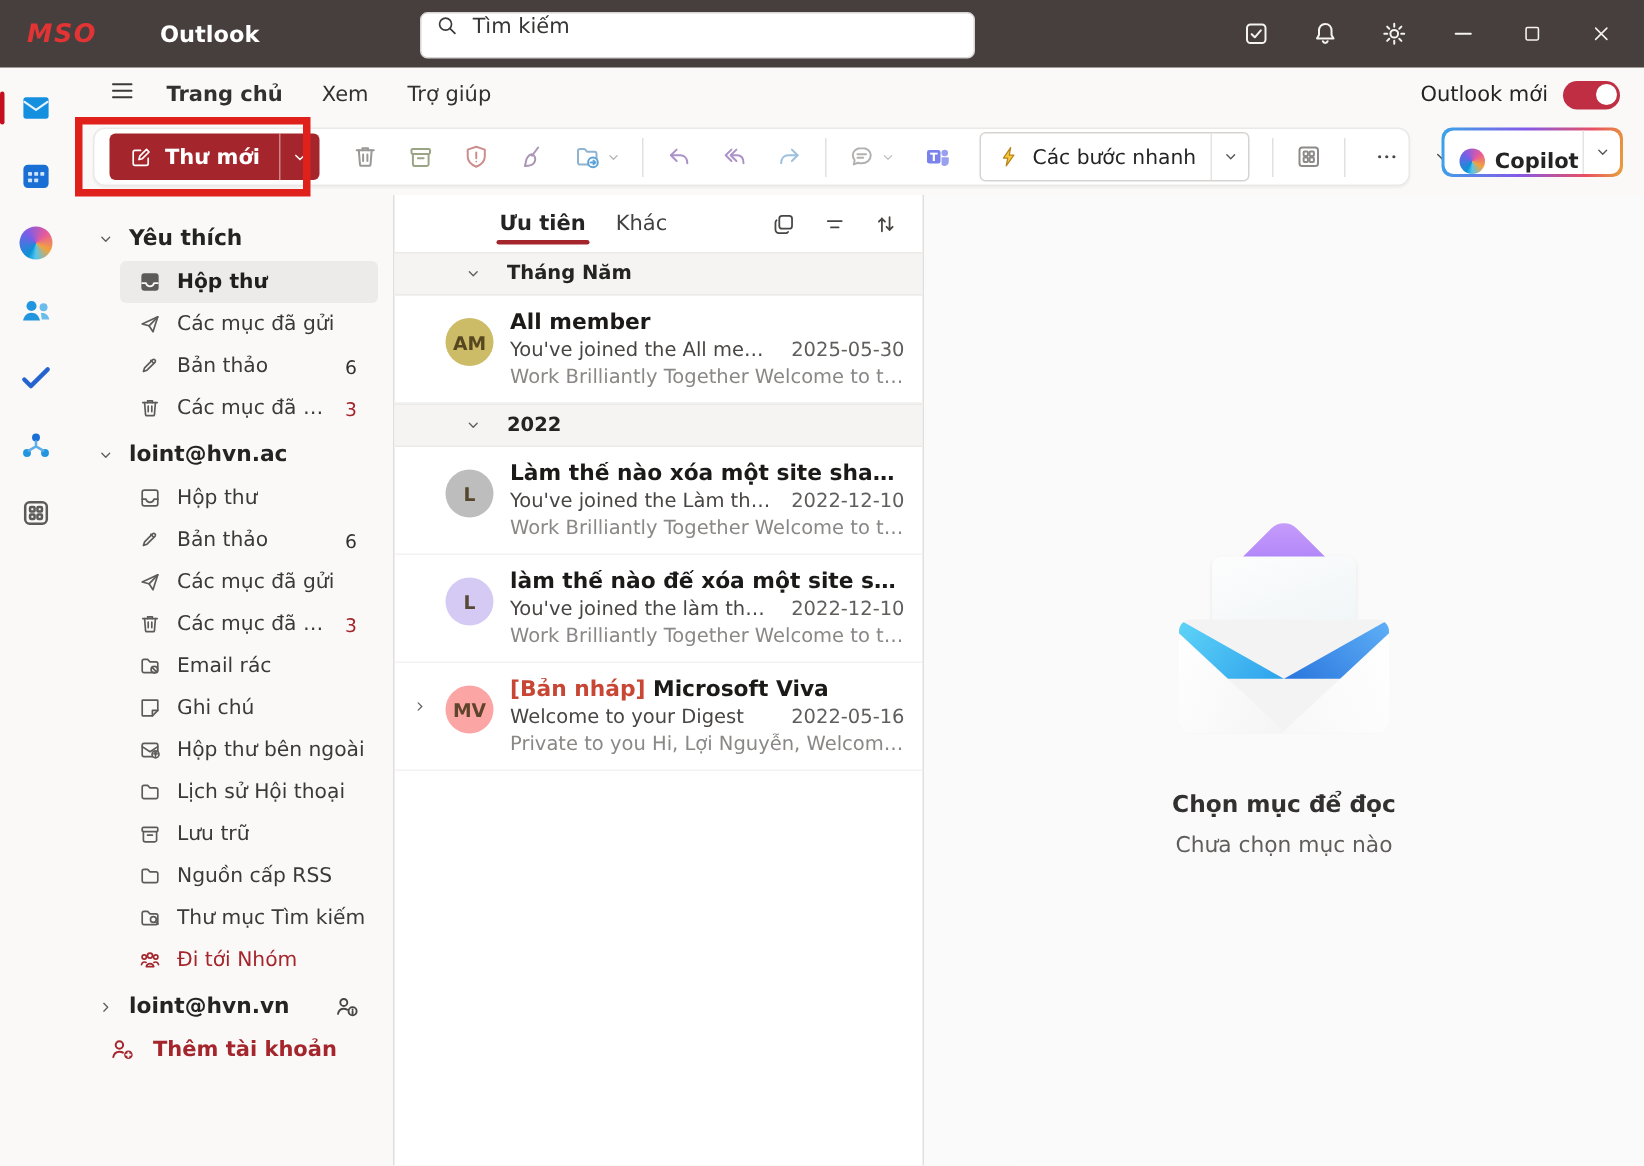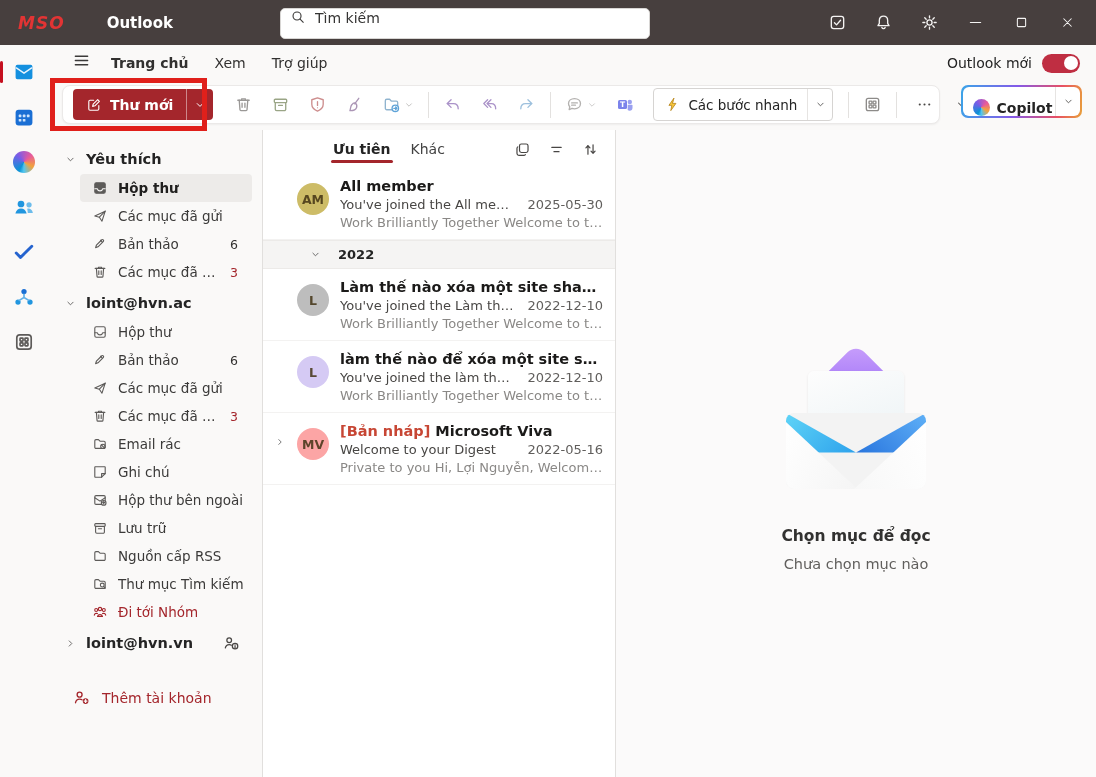--- a/index.html
+++ b/index.html
@@ -59,21 +59,21 @@
   .sb-hdr .chev{color:#5f5e5d;display:flex}
   .sb-trail{margin-left:auto;margin-right:22px;color:#484644;display:flex}
   .sb-item{display:flex;align-items:center;height:28px;margin:0 10px 0 32px;padding-left:12px;gap:10px;font-size:13.5px;color:#3b3a39;border-radius:4px;white-space:nowrap}
   .sb-item .fic{color:#5d5b59;display:flex;flex:none}
   .sb-item.selected{background:#edebe9;font-weight:600;color:#201f1e}
   .sb-item.red{color:#a4262c}
   .sb-item.red .fic{color:#a4262c}
   .sb-count{margin-left:auto;padding-right:14px;font-size:12.5px;color:#323130}
   .sb-count.redc{color:#a4262c}
   .sb-label{overflow:hidden;text-overflow:ellipsis}
-  .add-account{display:flex;align-items:center;gap:11px;margin:30px 0 0 24px;color:#a4262c;font-weight:400;font-size:14px}
+  .add-account{display:flex;align-items:center;gap:11px;margin:4px 0 0 24px;color:#a4262c;font-weight:700;font-size:14px}
   
   .mlist{width:354px;background:#fff;border-left:1px solid #e1dfdd;border-right:1px solid #e1dfdd;display:flex;flex-direction:column;box-sizing:border-box;flex:none}
   .mtabs{height:38px;display:flex;align-items:center;padding:0 12px 0 70px;gap:20px;flex:none}
   .mtab2{font-size:14px;color:#424242;position:relative;height:38px;display:flex;align-items:center}
   .mtab2.active{font-weight:700;color:#242424}
   .mtab2.active::after{content:'';position:absolute;bottom:5px;left:-2px;right:-2px;height:3px;border-radius:2px;background:#a4262c}
   .mtab-icons{margin-left:auto;display:flex;gap:8px}
   .mt-ic{width:26px;height:26px;display:flex;align-items:center;justify-content:center;color:#484644}
   .group-hdr{height:27px;background:#f5f4f3;border-top:1px solid #eceae8;border-bottom:1px solid #eceae8;display:flex;align-items:center;padding-left:46px;gap:16px;font-size:13px;font-weight:700;color:#242424;flex:none}
   .group-hdr .chev{color:#5f5e5d;display:flex}
@@ -552,20 +552,28 @@
           <div class="sb-item">
             <span class="fic ic">
               <svg viewBox="0 0 20 20" width="16" height="16" fill="none" stroke="currentColor" stroke-width="1.4" stroke-linecap="round" stroke-linejoin="round">
                 <rect x="3.5" y="4.5" width="13" height="11" rx="1.5"></rect>
                 <path d="m3.5 7.2 6.5 4.2 6.5-4.2"></path>
                 <circle cx="14.6" cy="13.6" r="2.9" fill="#faf9f8"></circle>
                 <path d="M14.6 15.1v-3M13.3 13.3l1.3-1.3 1.3 1.3"></path>
               </svg>
             </span>
             <span class="sb-label">Hộp thư bên ngoài</span>
+          </div>
+          <div class="sb-item">
+            <span class="fic ic">
+              <svg viewBox="0 0 20 20" width="16" height="16" fill="none" stroke="currentColor" stroke-width="1.4" stroke-linecap="round" stroke-linejoin="round">
+                <path d="M3.5 6A1.5 1.5 0 0 1 5 4.5h3l2 2h5A1.5 1.5 0 0 1 16.5 8v6a1.5 1.5 0 0 1-1.5 1.5H5A1.5 1.5 0 0 1 3.5 14z"></path>
+              </svg>
+            </span>
+            <span class="sb-label">Lịch sử Hội thoại</span>
           </div>
           <div class="sb-item">
             <span class="fic ic">
               <svg viewBox="0 0 20 20" width="16" height="16" fill="none" stroke="currentColor" stroke-width="1.4" stroke-linecap="round" stroke-linejoin="round">
                 <rect x="3.5" y="4.5" width="13" height="3.5" rx="1"></rect>
                 <path d="M4.5 8v7A1.5 1.5 0 0 0 6 16.5h8A1.5 1.5 0 0 0 15.5 15V8"></path>
                 <path d="M8 11h4"></path>
               </svg>
             </span>
             <span class="sb-label">Lưu trữ</span>
@@ -654,20 +662,28 @@
                 <span class="ic">
                   <svg viewBox="0 0 20 20" width="17" height="17" fill="none" stroke="currentColor" stroke-width="1.4" stroke-linecap="round" stroke-linejoin="round">
                     <path d="M7 15.5v-10M7 5.5 4.6 8M7 5.5 9.4 8"></path>
                     <path d="M13 4.5v10M13 14.5 10.6 12M13 14.5l2.4-2.5"></path>
                   </svg>
                 </span>
               </div>
           </div>
         </div>
         <div id="mlist-body" style="flex:1;overflow:hidden">
+            <div class="group-hdr">
+              <span class="chev ic">
+                <svg viewBox="0 0 20 20" width="13" height="13" fill="none" stroke="currentColor" stroke-width="1.4" stroke-linecap="round" stroke-linejoin="round">
+                  <path d="m6 8 4 4 4-4"></path>
+                </svg>
+              </span>
+              <span>Tháng Năm</span>
+            </div>
             <div class="msg">
               <div class="msg-chevcol"></div>
               <div class="avatar" style="background: rgb(205, 188, 103);">AM</div>
               <div class="msg-main">
                 <div class="msg-sender"><span>All member</span></div>
                 <div class="msg-l2">
                   <span class="msg-subject">You've joined the All memb...</span>
                   <span class="msg-date">2025-05-30</span>
                 </div>
                 <div class="msg-preview">Work Brilliantly Together Welcome to the ...</div>

